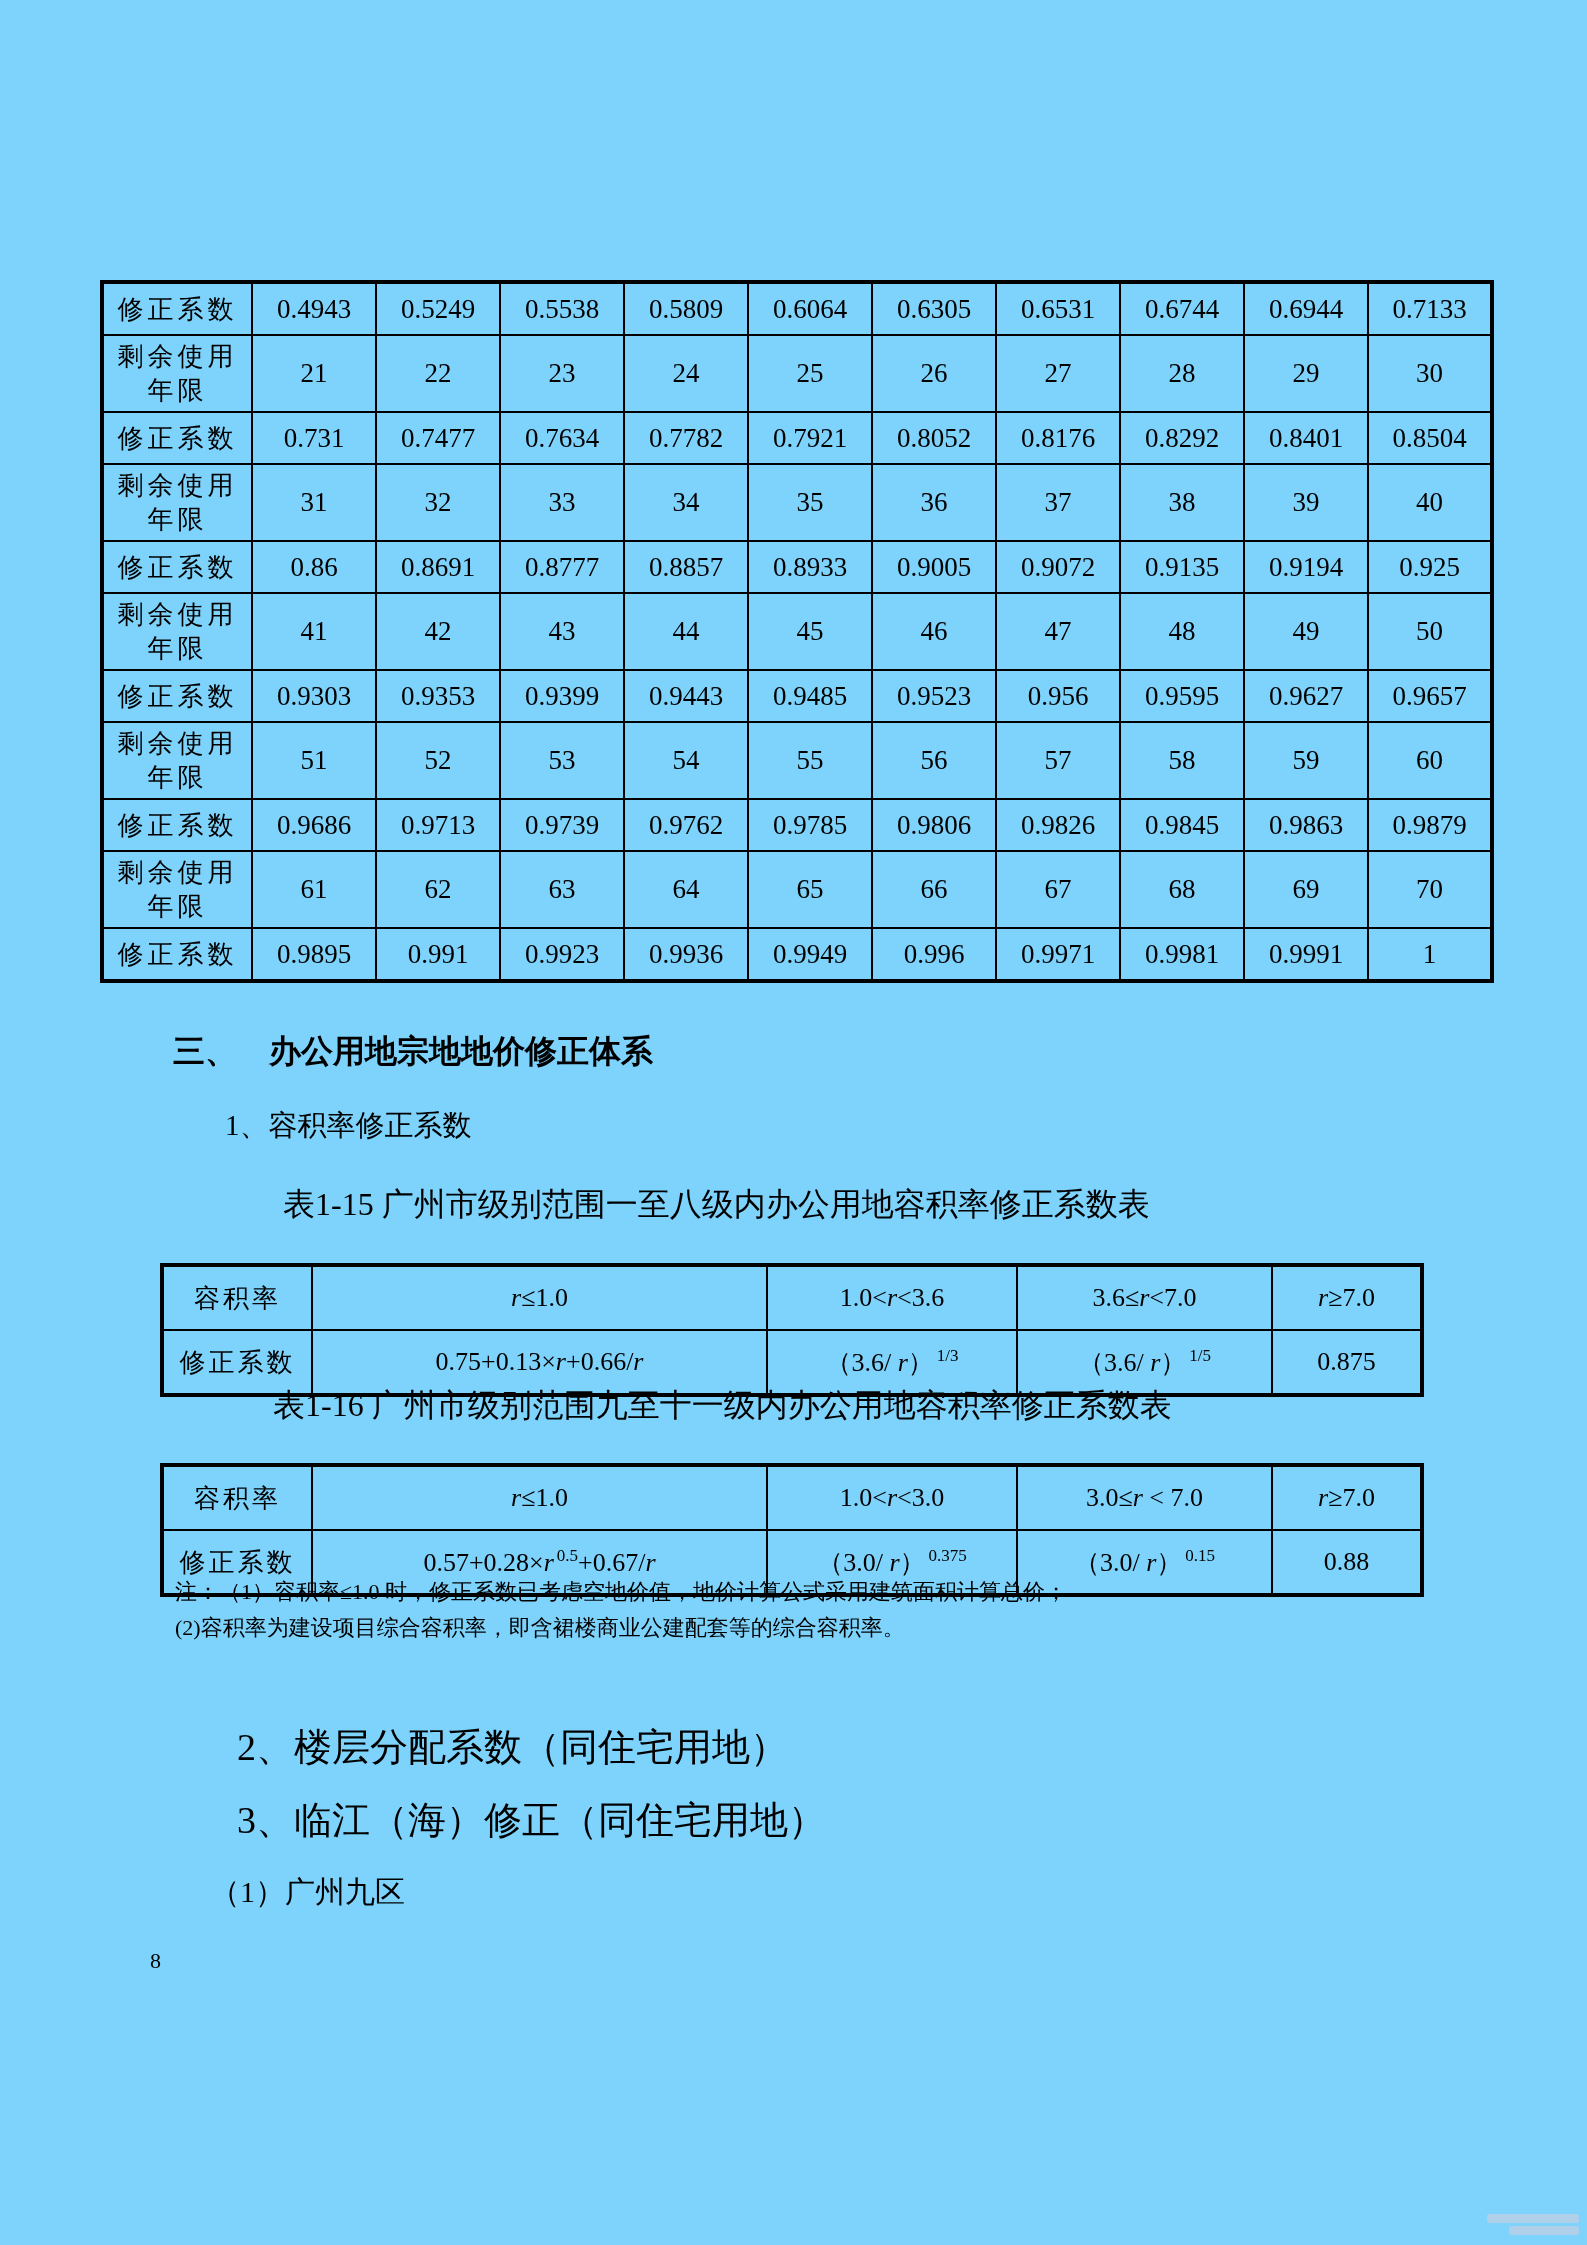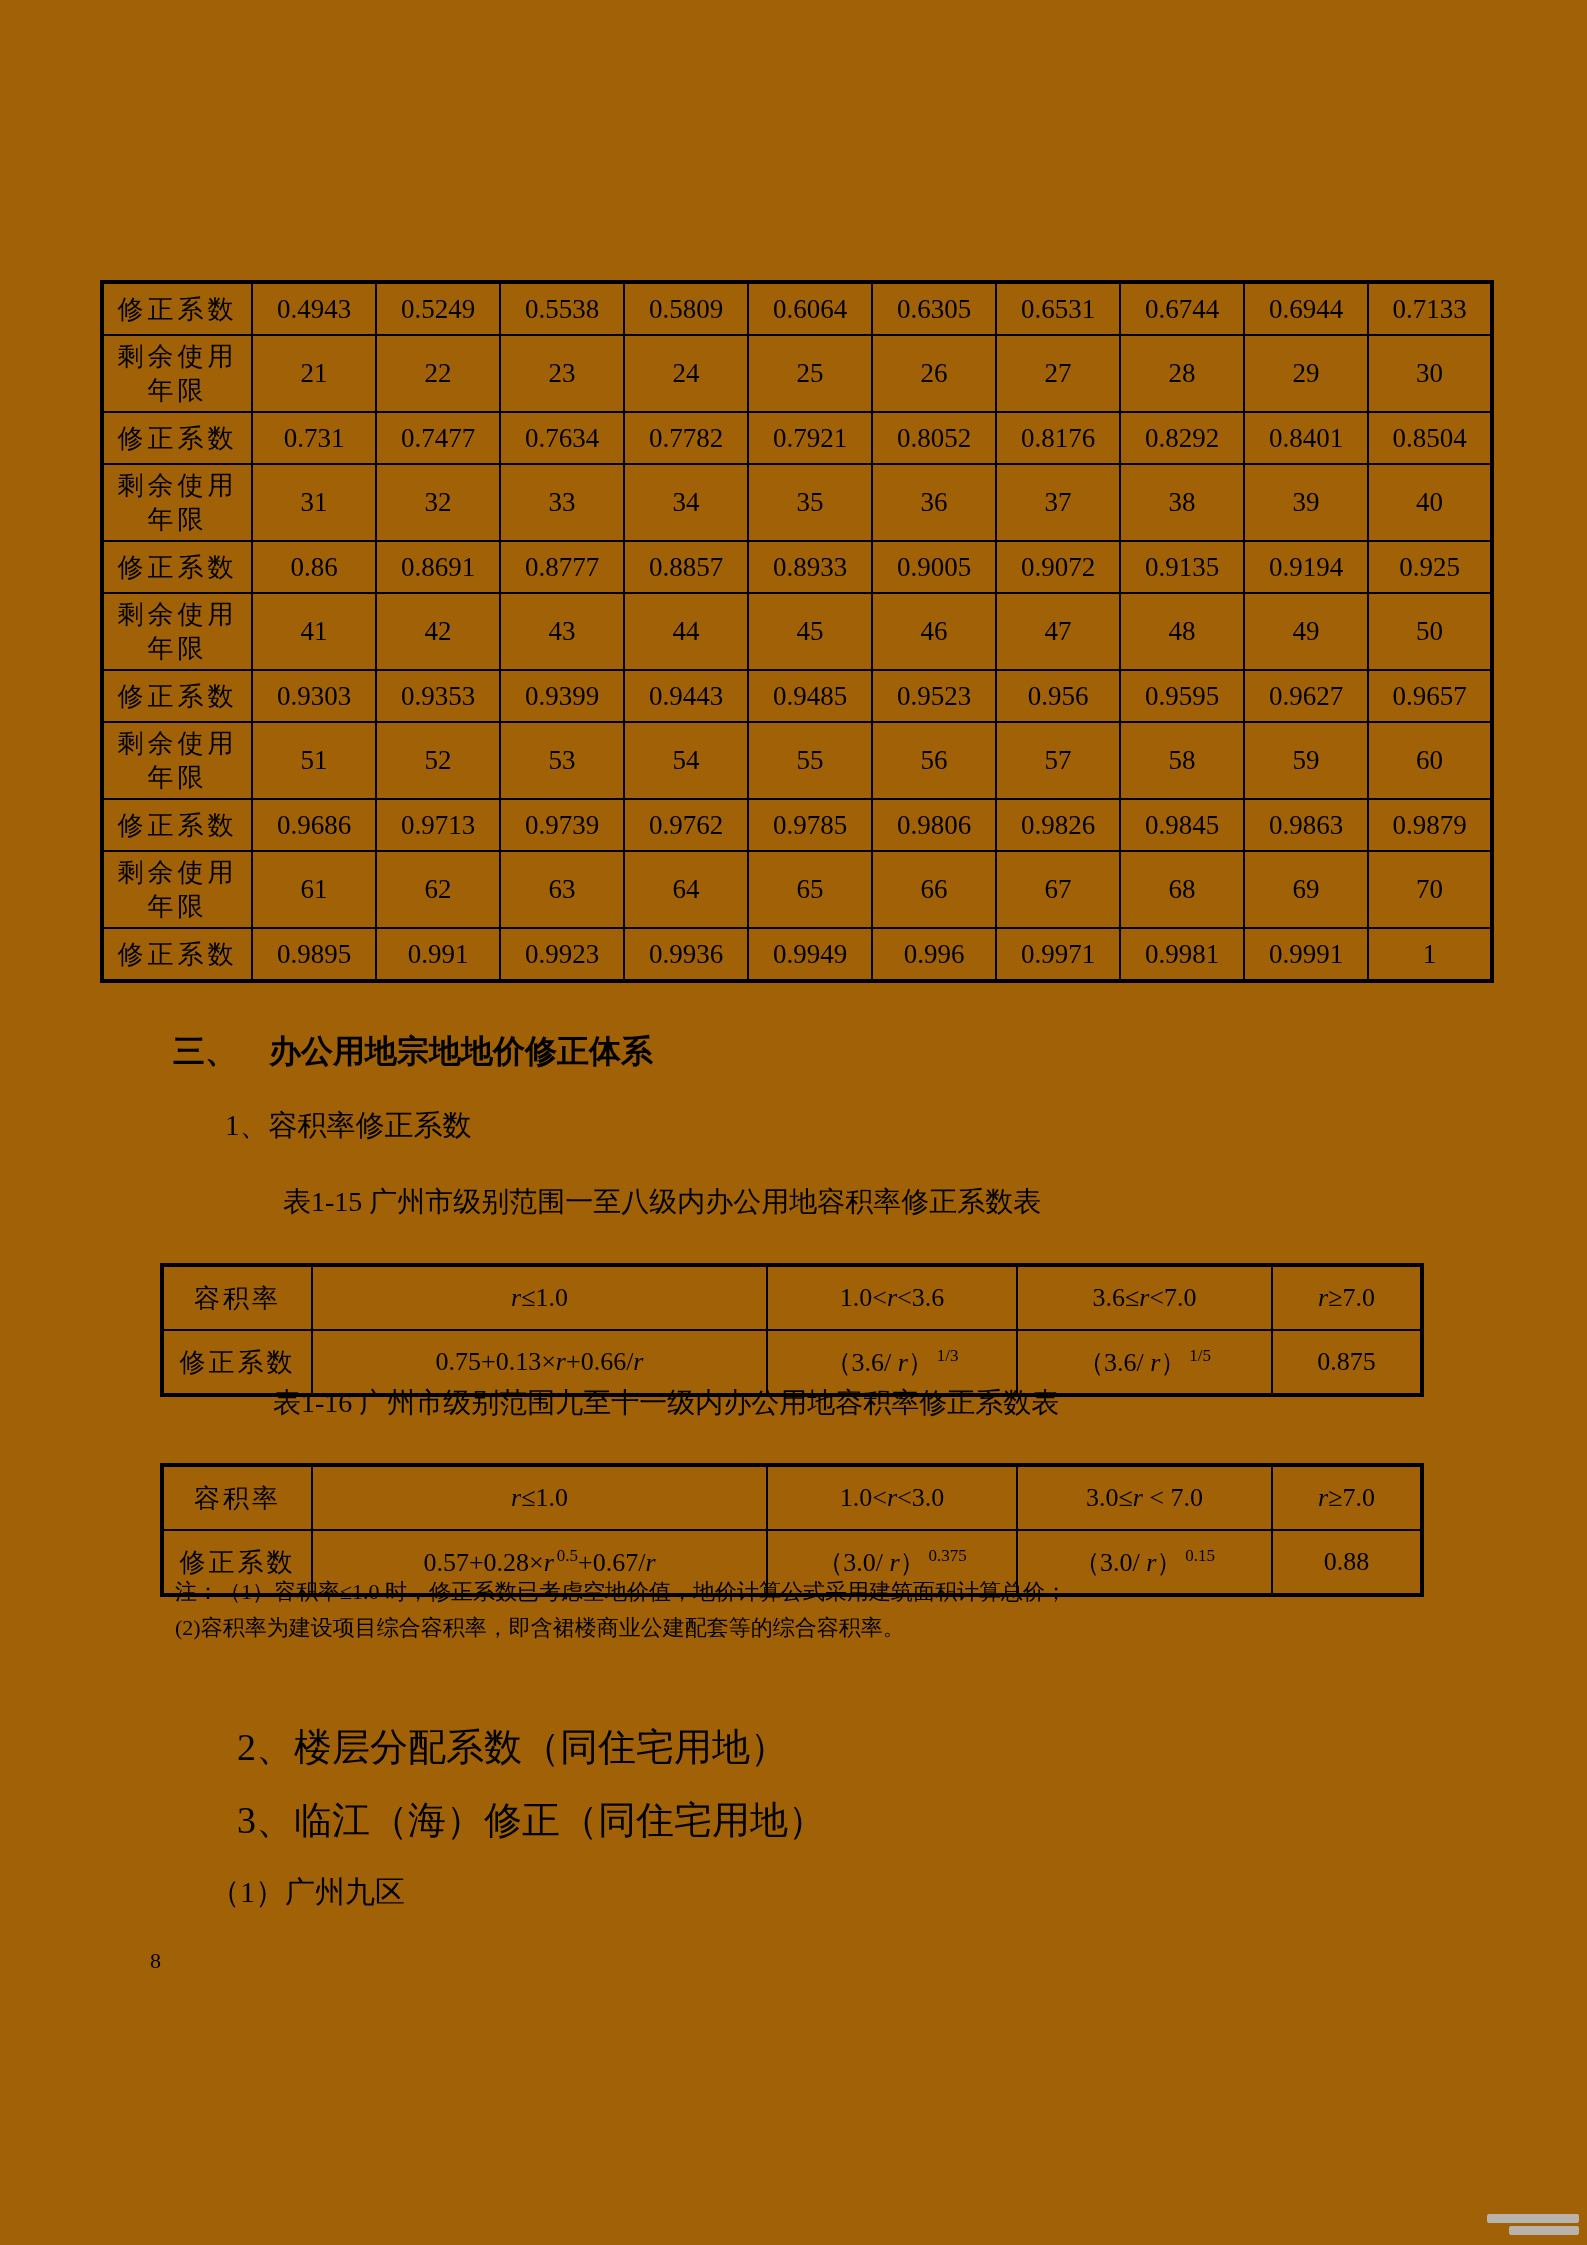--- a/index.html
+++ b/index.html
@@ -1,20 +1,20 @@
 <!DOCTYPE html>
 <html><head>
 <meta charset="utf-8">
 <style>
   html,body{margin:0;padding:0;background:#ffffff;}
   .page{
     position:relative;
     width:1587px;
     height:2245px;
-    background:#a16207;
+    background:#7dd3fc;
     font-family:"Liberation Serif","DejaVu Serif",serif;
     color:#000;
     overflow:hidden;
   }
 
   
   table.ytable{
     position:absolute;
     left:100px; top:280px;
     width:1390px;
@@ -43,21 +43,21 @@
     font-family:"Liberation Sans","DejaVu Sans",sans-serif;
     font-weight:700; font-size:32px; margin:8px;
   }
   .sub-item{position:absolute; font-size:29px;}
   .sub1{left:225px; top:1106px;}
   .list-item{position:absolute; font-size:38px;}
   .item2{left:237px; top:1722px;}
   .item3{left:237px; top:1795px;}
   .item-paren{left:210px; top:1872px; font-size:30px; position:absolute;}
 
-  .tcaption{position:absolute; font-size:28px;}
+  .tcaption{position:absolute; font-size:32px;}
   .cap15{left:283px; top:1183px;}
   .cap16{left:273px; top:1384px;}
 
   
   table.ctable{
     position:absolute;
     left:160px;
     width:1260px;
     border-collapse:collapse;
     table-layout:fixed;

